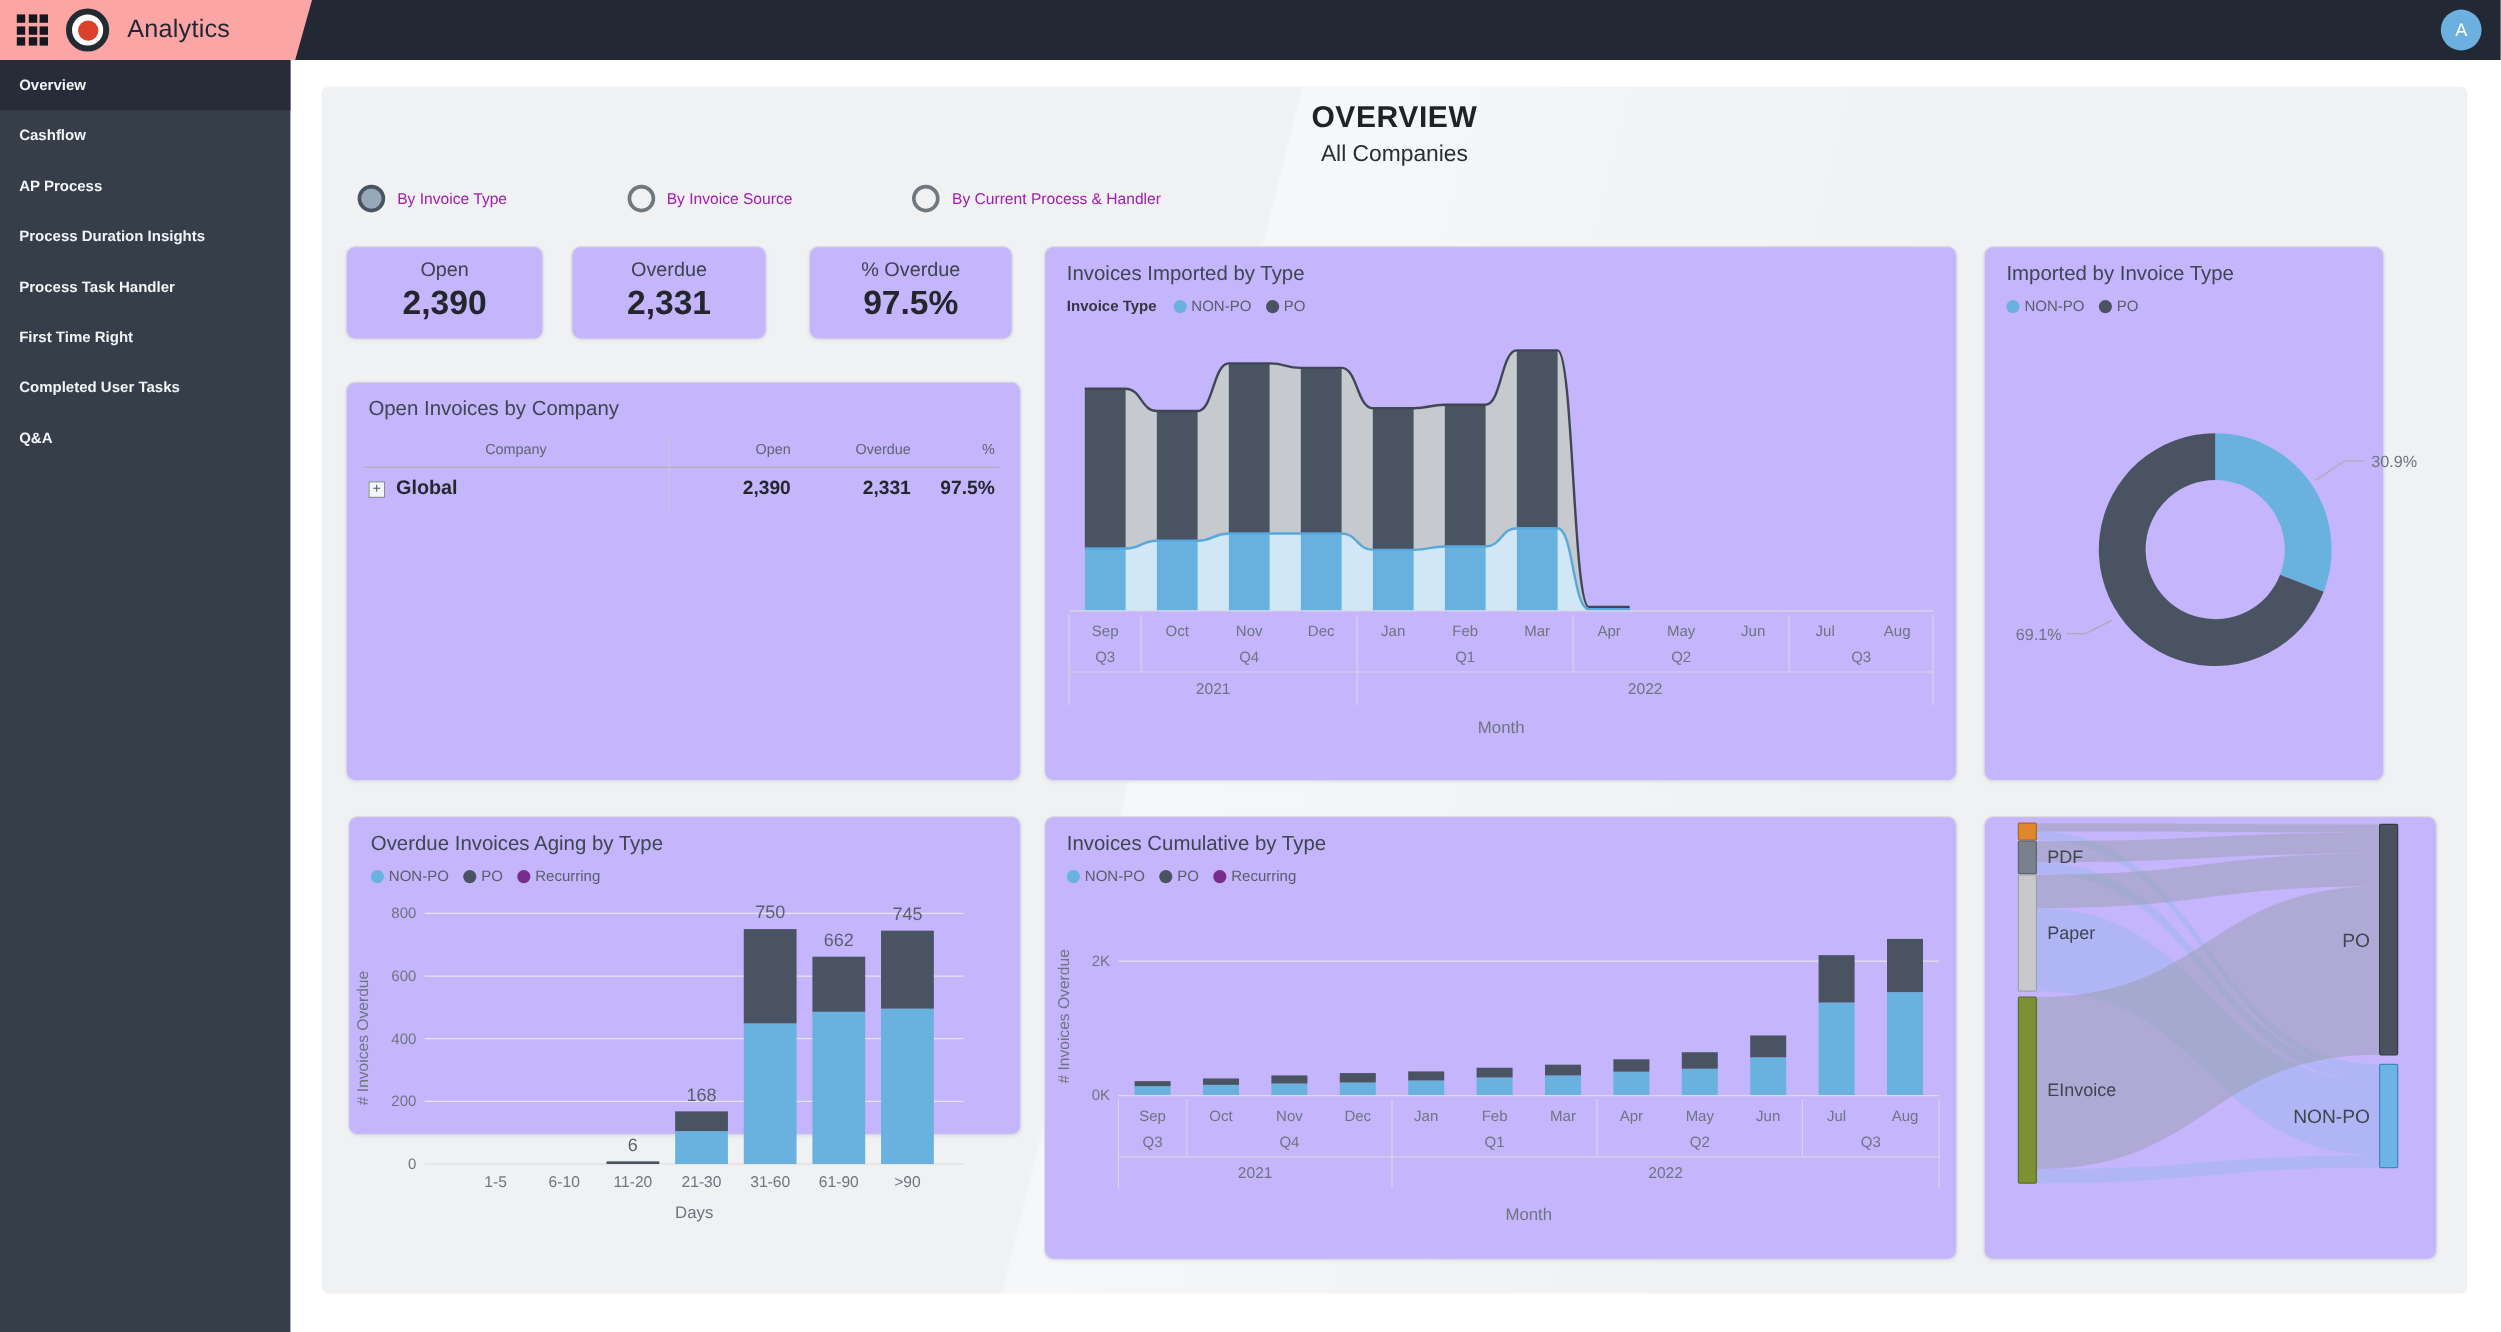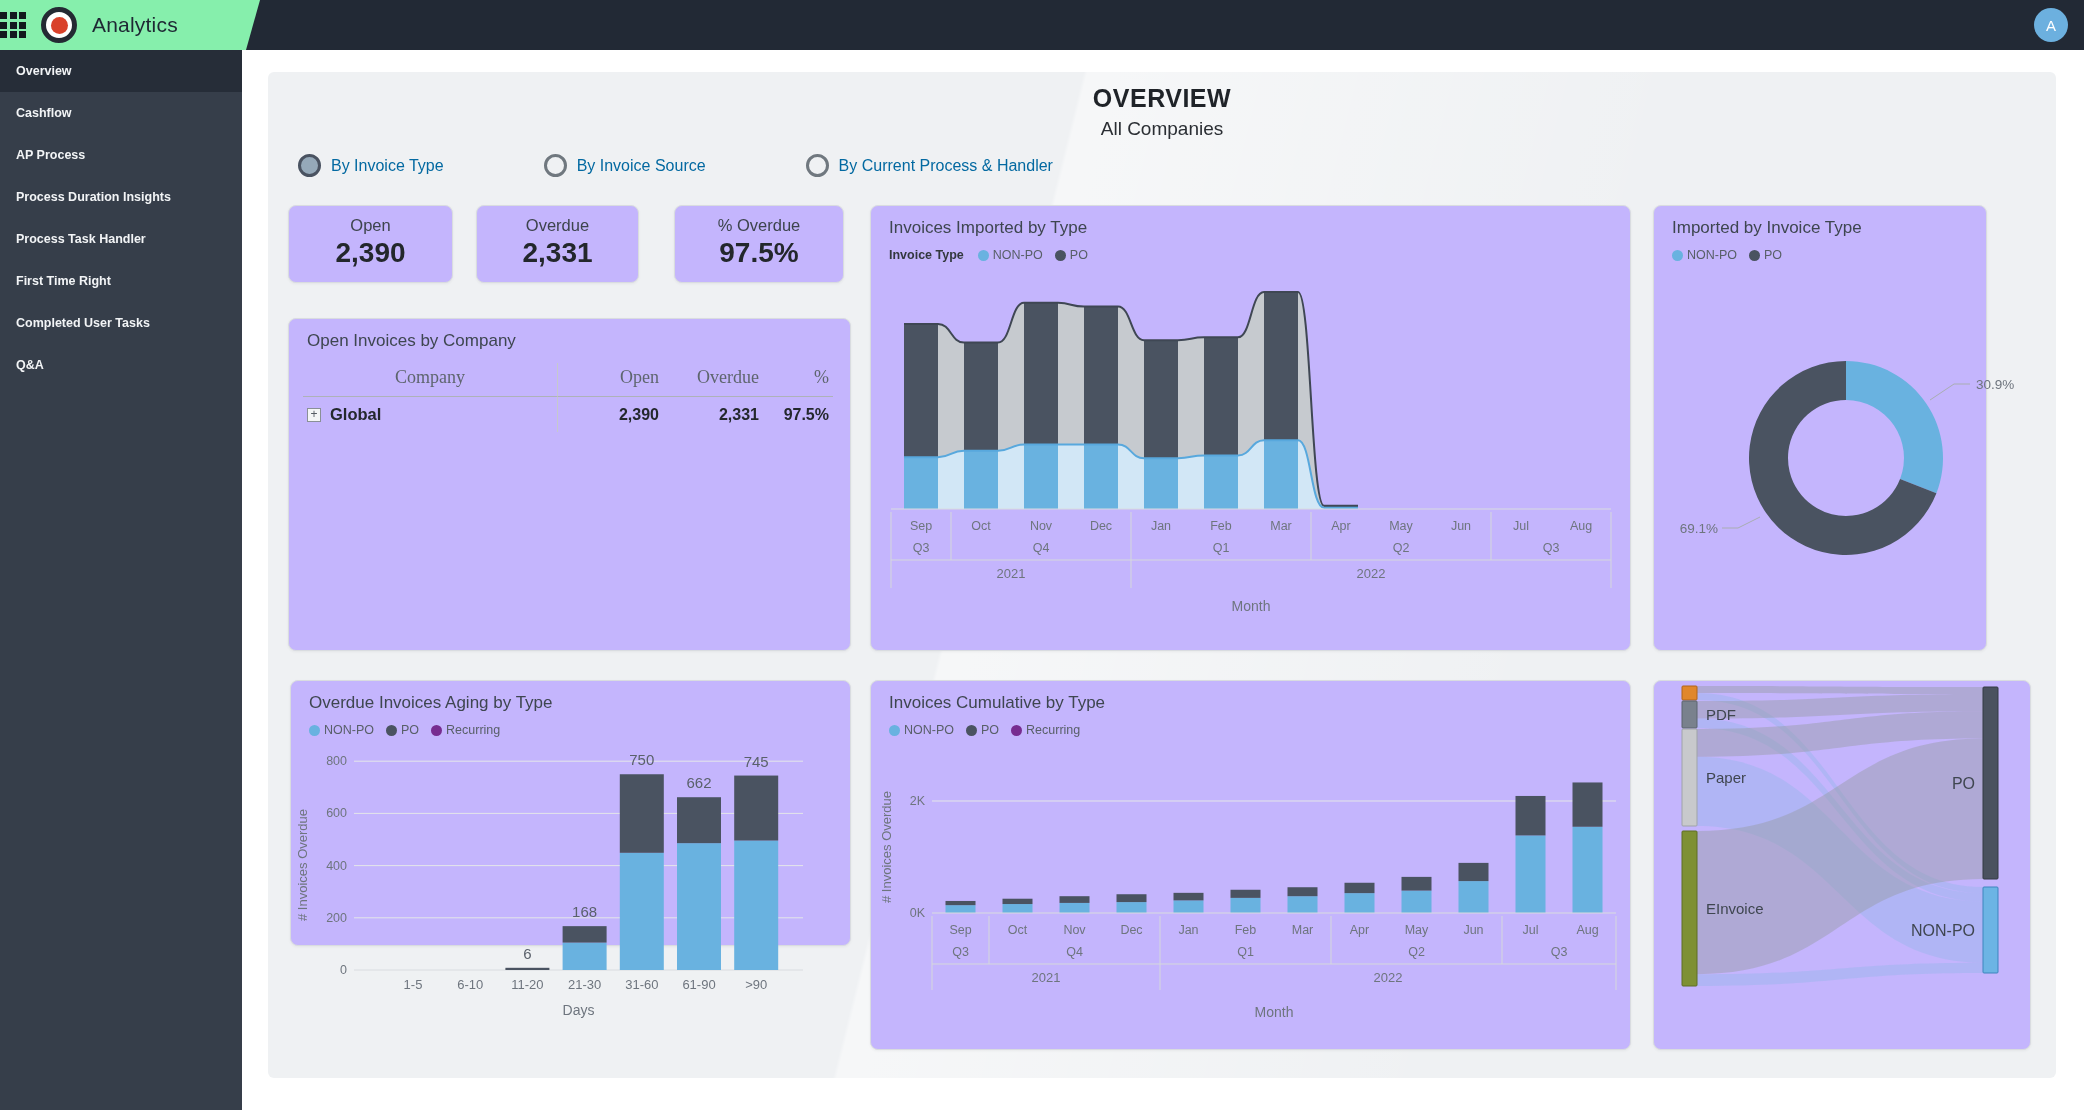--- a/index.html
+++ b/index.html
@@ -1,23 +1,23 @@
 <!DOCTYPE html>
 <html><head>
 <meta charset="utf-8">
 <style>
   * { box-sizing: border-box; margin:0; padding:0; }
   html,body { width:2084px; height:1110px; font-family:"Liberation Sans",sans-serif; background:#ffffff; overflow:hidden; position:relative; }
   svg text { font-family:"Liberation Sans",sans-serif; }
 
   
   .topbar { position:absolute; left:0; top:0; width:2084px; height:50px; background:#222935; z-index:5; }
-  .brand { position:absolute; left:0; top:0; width:260px; height:50px; background:#86efac;
+  .brand { position:absolute; left:0; top:0; width:260px; height:50px; background:#fca5a5;
            clip-path:polygon(0 0,100% 0,calc(100% - 14px) 100%,0 100%);
-           display:flex; align-items:center; gap:15px; }
+           display:flex; align-items:center; gap:15px; padding-left:14px; }
   .waffle { display:grid; grid-template-columns:repeat(3,7px); grid-template-rows:repeat(3,7px); gap:2.5px; cursor:pointer; }
   .waffle span { background:#14181e; }
   .logo { width:36px; height:36px; border-radius:50%; border:5px solid #242a33; display:flex; align-items:center; justify-content:center; background:#fff; }
   .logo-inner { width:17px; height:17px; border-radius:50%; background:#d9412b; }
   .brand-title { font-size:21px; color:#1e2733; letter-spacing:.2px; }
   .avatar { position:absolute; right:16px; top:8px; width:34px; height:34px; border-radius:50%; background:#6cb0df;
             color:#fff; font-size:15px; display:flex; align-items:center; justify-content:center; cursor:pointer; }
 
   
   .sidebar { position:absolute; left:0; top:50px; width:242px; bottom:0; background:#363e4a; z-index:4; }
@@ -31,35 +31,35 @@
   .main-panel::before { content:""; position:absolute; inset:0; pointer-events:none;
       background:linear-gradient(104deg, rgba(255,255,255,0) 40%, rgba(255,255,255,.45) 40.2%, rgba(255,255,255,0) 70%); }
   .page-title { position:absolute; top:12px; left:0; right:0; text-align:center; font-size:25px; font-weight:700;
                 color:#1f2328; letter-spacing:.5px; }
   .page-subtitle { position:absolute; top:46px; left:0; right:0; text-align:center; font-size:19px; color:#2a2e33; }
 
   .filters { position:absolute; top:82px; left:30px; display:flex; gap:100px; align-items:center; }
   .filter { display:flex; align-items:center; gap:10px; cursor:pointer; }
   .radio { width:23px; height:23px; border-radius:50%; border:3px solid #70787f; background:transparent; flex:0 0 auto; }
   .radio.sel { border-color:#4a5361; background:#95a9b9; }
-  .flabel { font-size:16px; color:#0369a1; }
+  .flabel { font-size:13px; color:#a21caf; }
 
   .card { position:absolute; background:#c4b5fd; border:1px solid #d9dce0; border-radius:8px;
           box-shadow:0 1px 3px rgba(0,0,0,.05); }
   .card-title { padding:12px 18px 0 18px; font-size:17px; color:#3e4650; }
 
   .kpi-card { top:133px; height:78px; text-align:center; padding-top:10px; }
   .kpi-card:nth-of-type(1) { left:20px; width:165px; }
   .kpi-label { font-size:16.5px; color:#3d444d; }
   .kpi-value { font-size:28px; font-weight:700; color:#23272c; margin-top:2px; }
 
   .company-card { left:20px; top:246px; width:563px; height:333px; }
   .tbl { margin:12px 14px 0 14px; }
   .tbl-row { display:flex; align-items:center; }
-  .tbl-head .cell { font-size:18px; color:#5e656e; padding:4px 4px 8px 4px; border-bottom:1px solid #aeb2b8;font-family:Liberation Serif, serif; }
+  .tbl-head .cell { font-size:12px; color:#5e656e; padding:4px 4px 8px 4px; border-bottom:1px solid #aeb2b8; }
   .cell.c-company { flex:0 0 255px; text-align:center; }
   .cell.c-open { flex:0 0 105px; text-align:right; }
   .cell.c-overdue { flex:0 0 100px; text-align:right; }
   .cell.c-pct { flex:0 0 70px; text-align:right; }
   .tbl-data .cell { font-size:16px; font-weight:700; color:#24282d; padding:8px 4px; }
   .tbl-data .c-company { text-align:left; display:flex; align-items:center; gap:9px; font-size:16.5px; }
   .v-divider { border-right:1px solid #c6c9cd; }
   .expand { width:14px; height:14px; border:1px solid #8a9097; position:relative; flex:0 0 auto; background:#f4f5f6; cursor:pointer; }
   .expand::before { content:"+"; position:absolute; left:0; right:0; top:-2px; text-align:center; font-size:12px;
                     font-weight:400; color:#555b63; }

